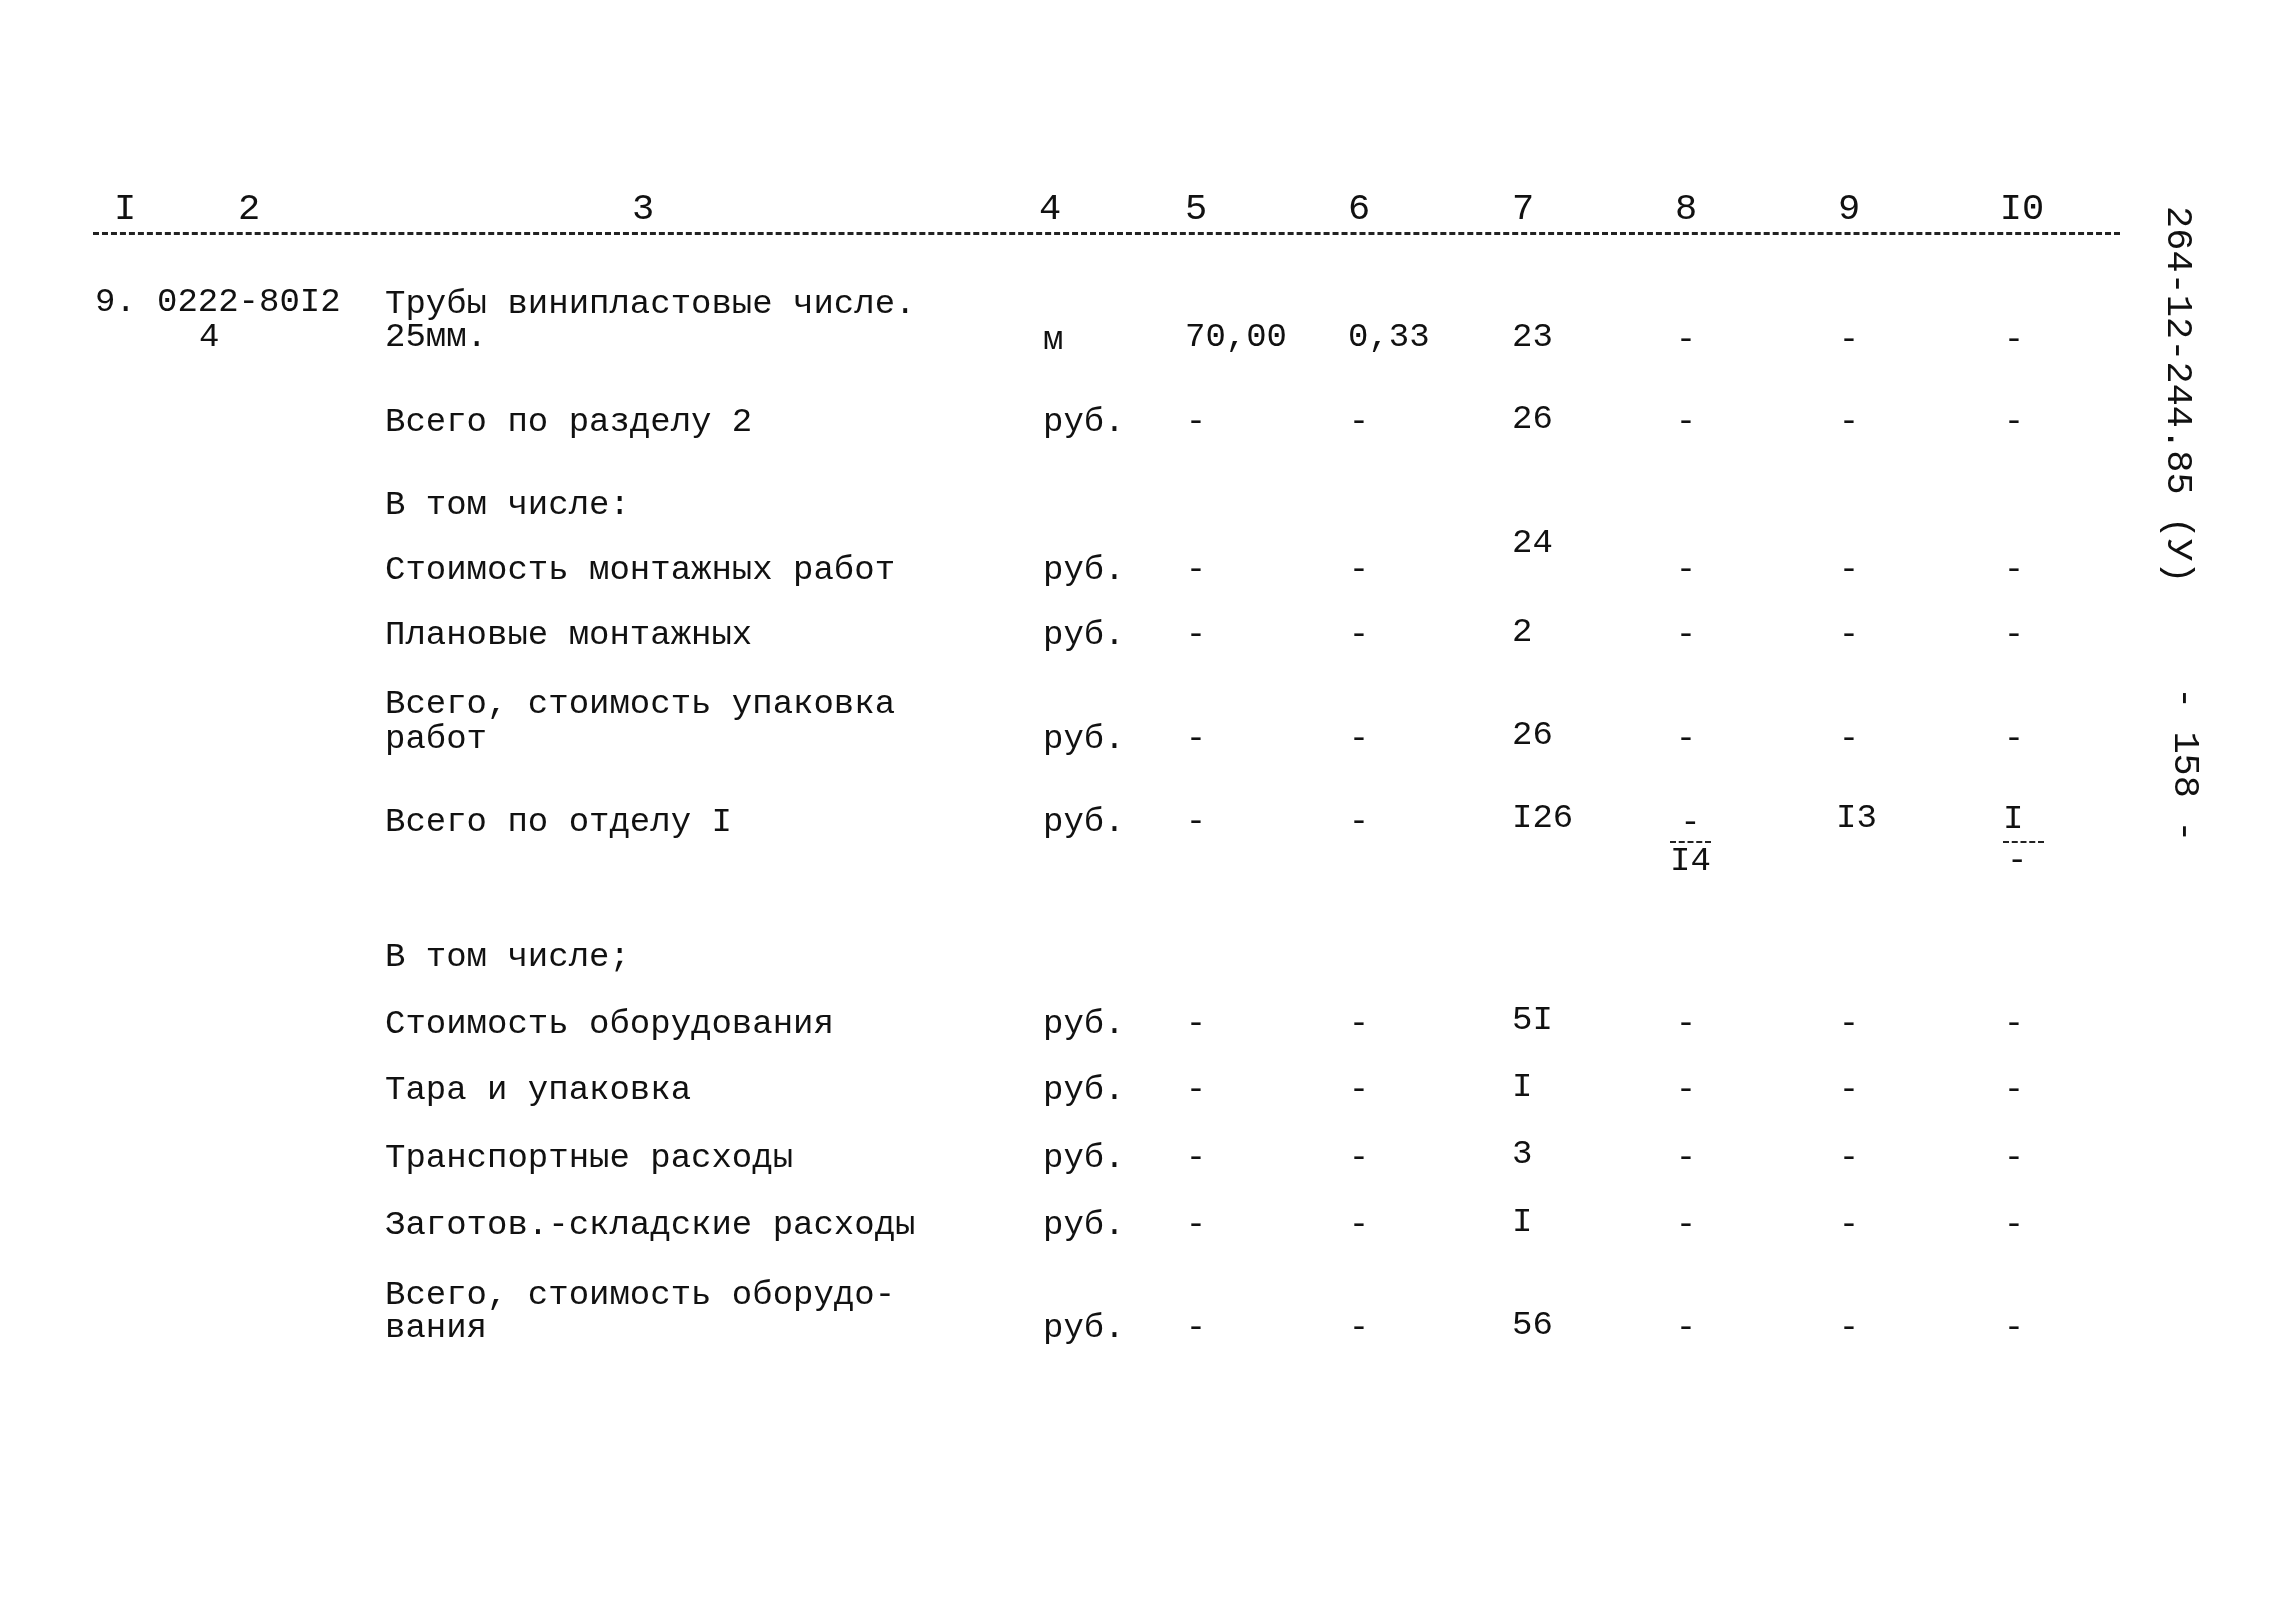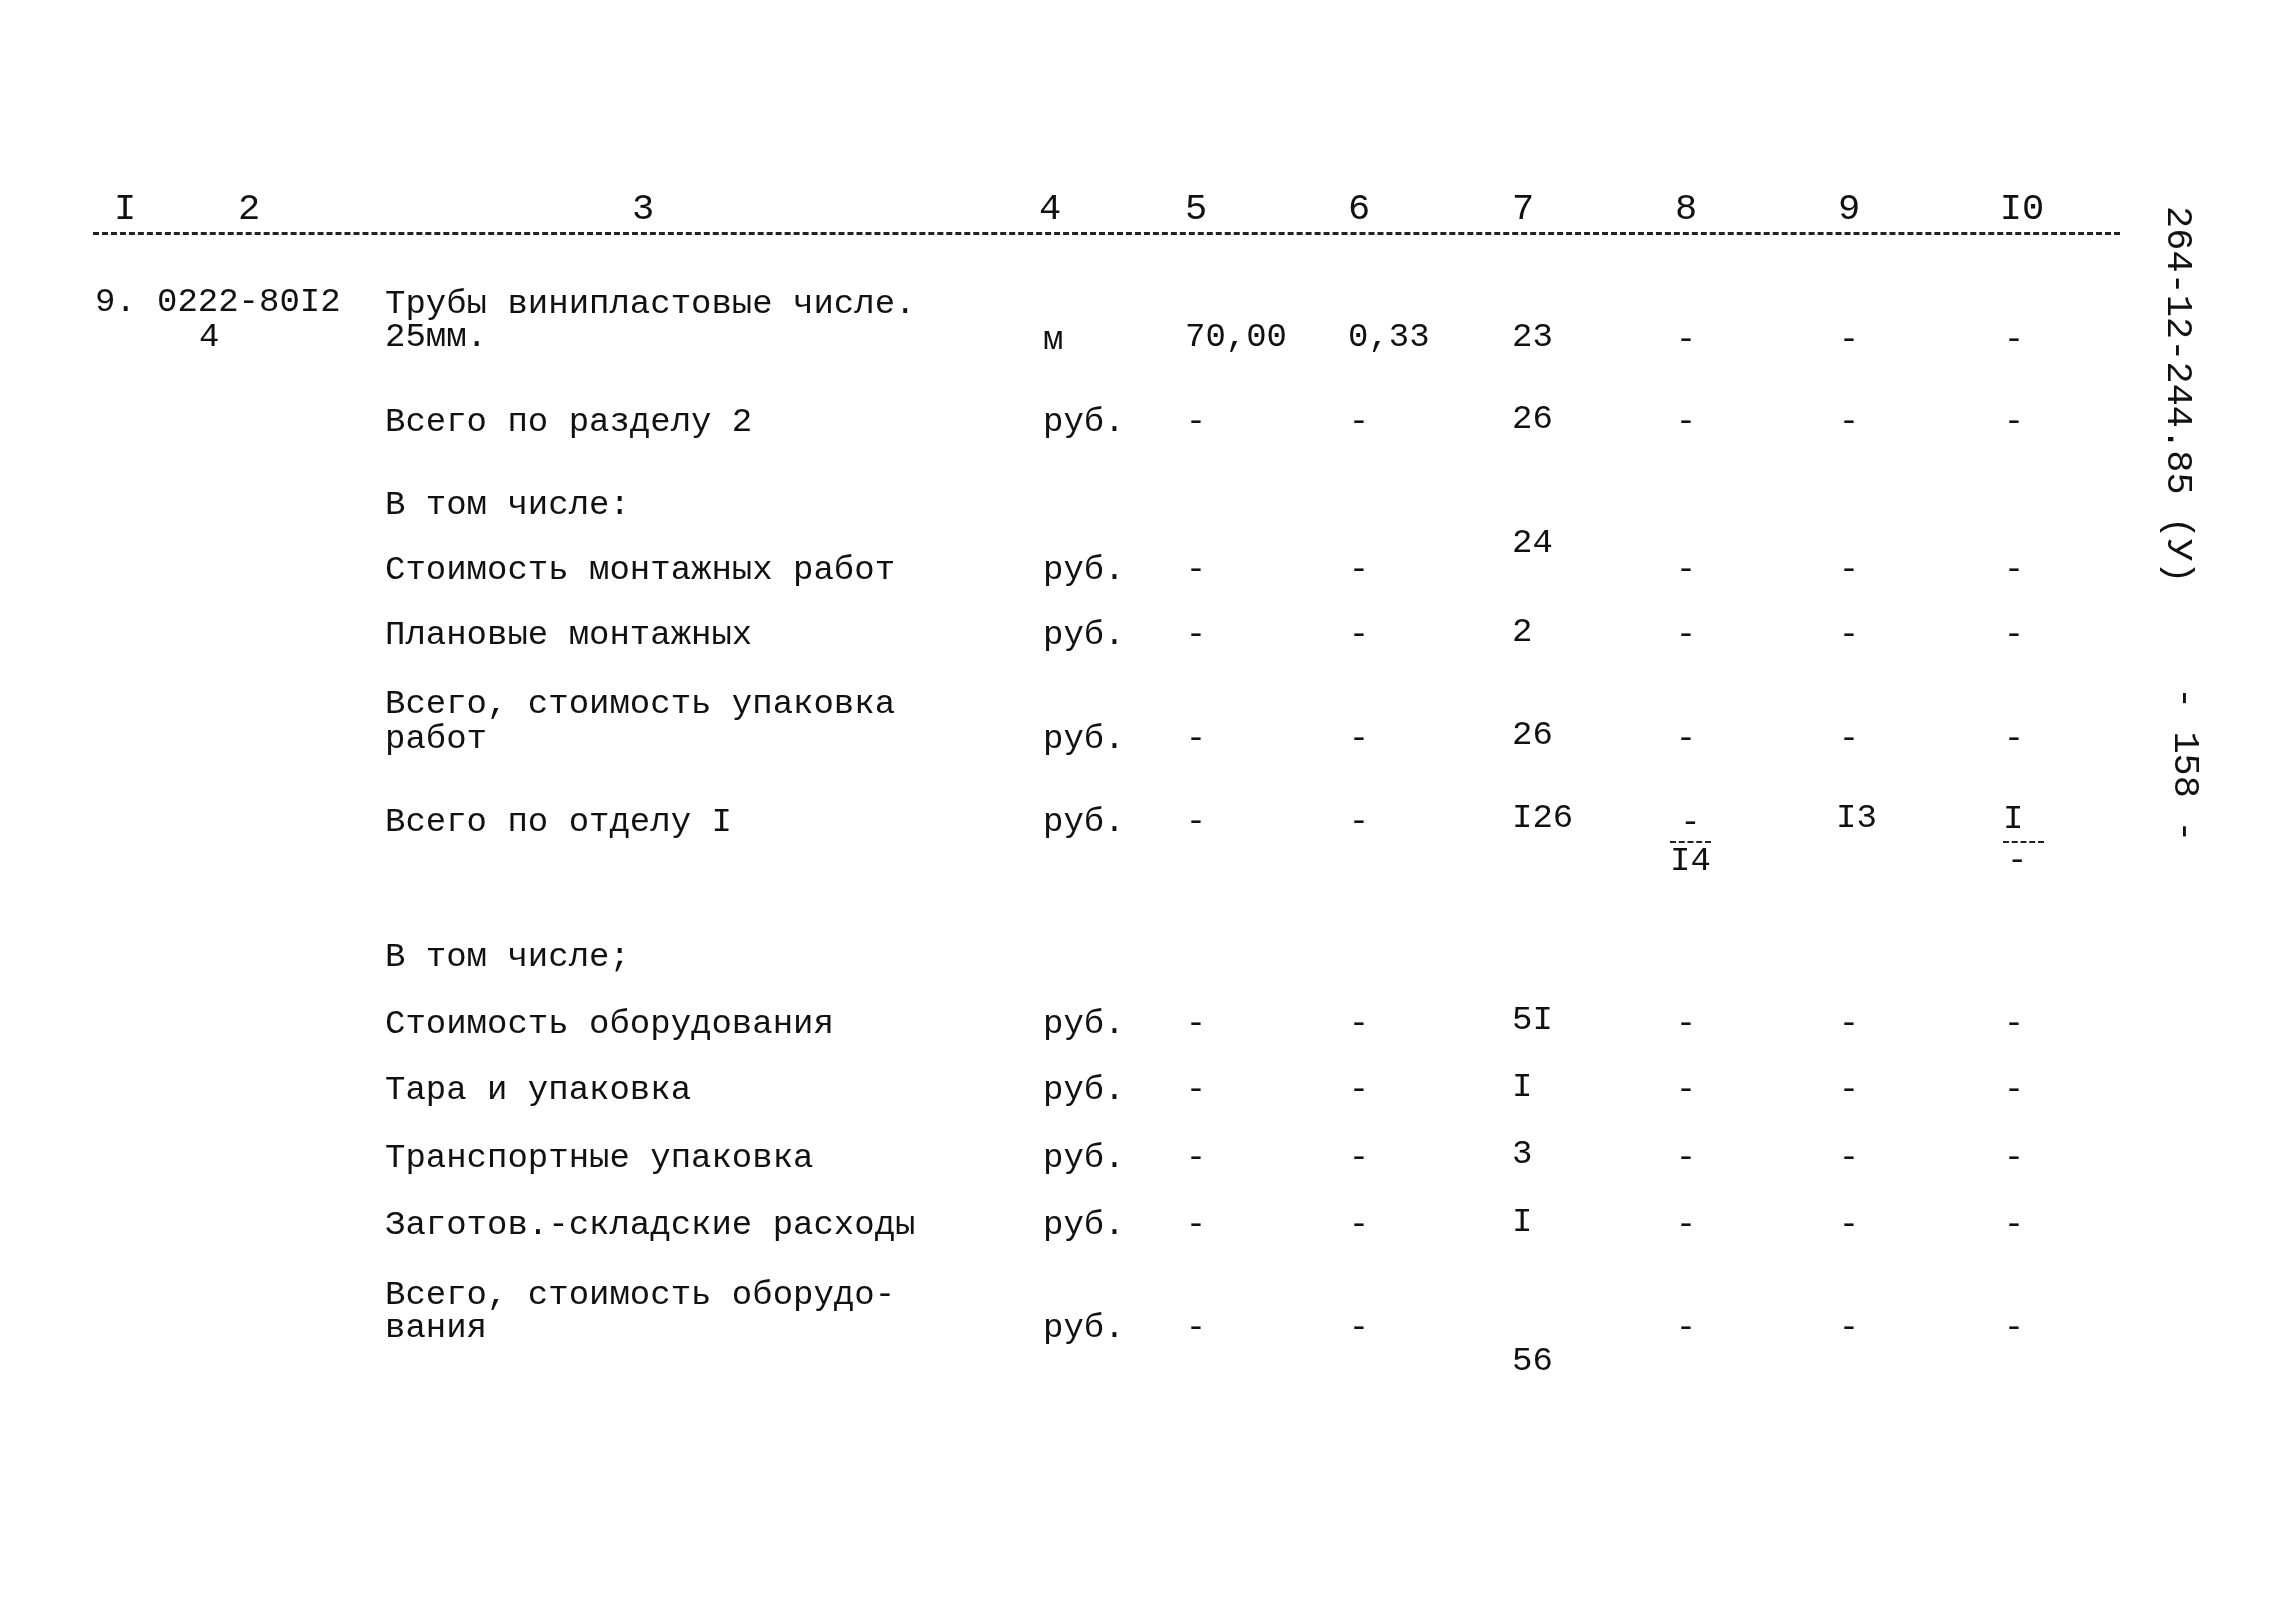--- a/index.html
+++ b/index.html
@@ -134,21 +134,21 @@
   <span class="t" style="left:1043px; top:1073px">руб.</span>
   <span class="t ctr" style="left:1196px; top:1073px">-</span>
   <span class="t ctr" style="left:1359px; top:1073px">-</span>
   <span class="t" style="left:1512px; top:1070px">I</span>
   <span class="t ctr" style="left:1686px; top:1073px">-</span>
   <span class="t ctr" style="left:1849px; top:1073px">-</span>
   <span class="t ctr" style="left:2014px; top:1073px">-</span>
 </div>
 
 <div>
-  <span class="t" style="left:385px; top:1141px">Транспортные упаковка</span>
+  <span class="t" style="left:385px; top:1141px">Транспортные расходы</span>
   <span class="t" style="left:1043px; top:1141px">руб.</span>
   <span class="t ctr" style="left:1196px; top:1141px">-</span>
   <span class="t ctr" style="left:1359px; top:1141px">-</span>
   <span class="t" style="left:1512px; top:1137px">3</span>
   <span class="t ctr" style="left:1686px; top:1141px">-</span>
   <span class="t ctr" style="left:1849px; top:1141px">-</span>
   <span class="t ctr" style="left:2014px; top:1141px">-</span>
 </div>
 
 <div>
@@ -161,18 +161,18 @@
   <span class="t ctr" style="left:1849px; top:1208px">-</span>
   <span class="t ctr" style="left:2014px; top:1208px">-</span>
 </div>
 
 <div>
   <span class="t" style="left:385px; top:1278px">Всего, стоимость оборудо-</span>
   <span class="t" style="left:385px; top:1311px">вания</span>
   <span class="t" style="left:1043px; top:1311px">руб.</span>
   <span class="t ctr" style="left:1196px; top:1311px">-</span>
   <span class="t ctr" style="left:1359px; top:1311px">-</span>
-  <span class="t" style="left:1512px; top:1344px">56</span>
+  <span class="t" style="left:1512px; top:1308px">56</span>
   <span class="t ctr" style="left:1686px; top:1311px">-</span>
   <span class="t ctr" style="left:1849px; top:1311px">-</span>
   <span class="t ctr" style="left:2014px; top:1311px">-</span>
 </div>
 
 
 </body></html>

